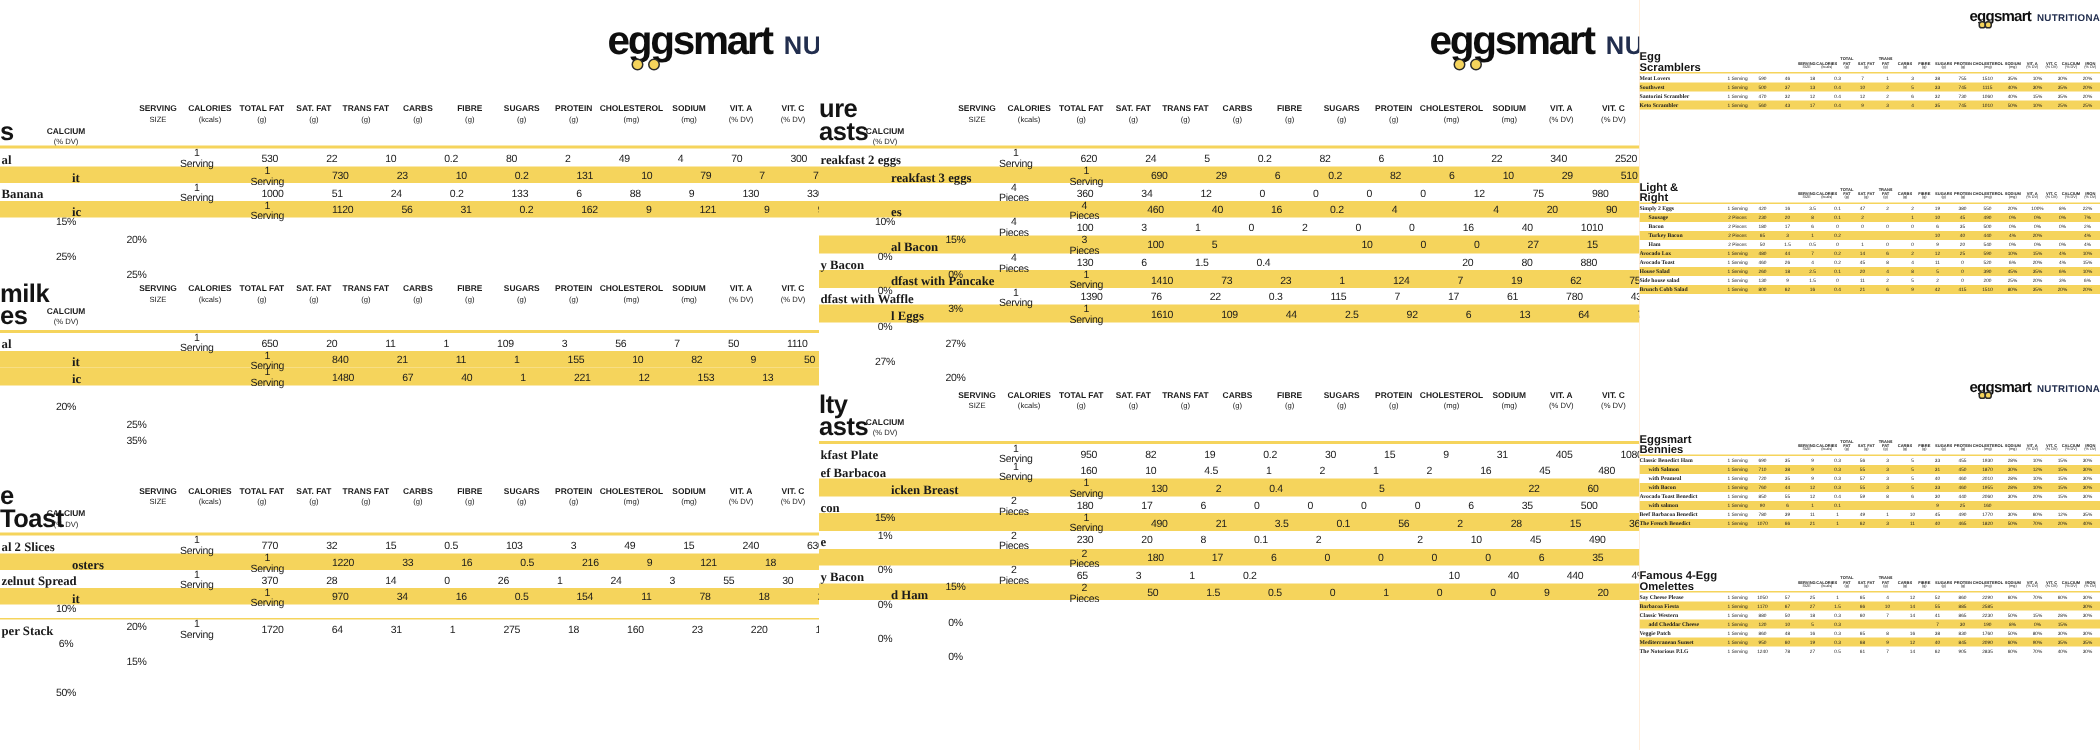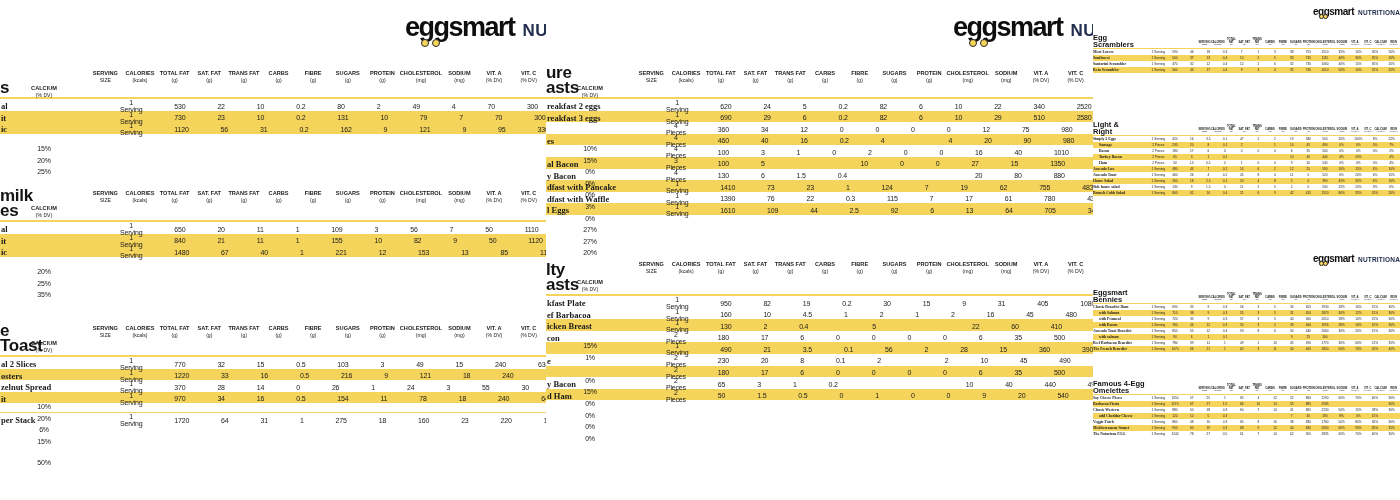--- a/index.html
+++ b/index.html
@@ -34,21 +34,21 @@
 
   
   .bt{position:absolute;left:0;width:100%;}
   .bt-head{position:relative;display:grid;grid-template-columns:88px repeat(13,1fr);
            align-items:end;height:27px;border-bottom:2px solid var(--yellow);}
   .bt-title{position:absolute;left:0;bottom:1px;font-weight:700;font-size:17px;
             line-height:0.92;letter-spacing:-0.3px;color:#141414;}
   .bt-h{text-align:center;font-size:5.6px;font-weight:700;line-height:1.2;padding-bottom:2px;}
   .bt-h .hsub{font-weight:400;font-size:5.1px;}
   .bt-row{display:grid;grid-template-columns:88px repeat(13,1fr);height:11.6px;align-items:center;gap:32px;}
-  .bt-row.hl{background:var(--yellow);}
+  .bt-row.hl{background:var(--yellow);padding-left:47px;}
   .bt-label{font-family:"Liberation Serif",serif;font-weight:700;font-size:8.5px;
             white-space:nowrap;overflow:visible;padding-left:1px;}
   .bt-v{text-align:center;font-size:7px;letter-spacing:-0.2px;}
   .bt-gap{height:9px;border-bottom:1.5px solid var(--yellow);}
   .pos-l1{top:70px;} .pos-l2{top:190px;} .pos-l3{top:325px;}
   .pos-m1{top:70px;} .pos-m2{top:258px;}
   .pos-m2 .bt-head{height:36px;}
   .pos-l2 .bt-head{height:30px;} .pos-l3 .bt-head{height:30px;}
 
   
@@ -165,20 +165,37 @@
           <div class="bt-v">131</div>
           <div class="bt-v">10</div>
           <div class="bt-v">79</div>
           <div class="bt-v">7</div>
           <div class="bt-v">70</div>
           <div class="bt-v">300</div>
           <div class="bt-v">10%</div>
           <div class="bt-v">210%</div>
           <div class="bt-v">20%</div>
         </div>
+        <div class="bt-row">
+          <div class="bt-label">Banana</div>
+          <div class="bt-v">1 Serving</div>
+          <div class="bt-v">1000</div>
+          <div class="bt-v">51</div>
+          <div class="bt-v">24</div>
+          <div class="bt-v">0.2</div>
+          <div class="bt-v">133</div>
+          <div class="bt-v">6</div>
+          <div class="bt-v">88</div>
+          <div class="bt-v">9</div>
+          <div class="bt-v">130</div>
+          <div class="bt-v">330</div>
+          <div class="bt-v">30%</div>
+          <div class="bt-v">30%</div>
+          <div class="bt-v">25%</div>
+        </div>
         <div class="bt-row hl">
           <div class="bt-label">ic</div>
           <div class="bt-v">1 Serving</div>
           <div class="bt-v">1120</div>
           <div class="bt-v">56</div>
           <div class="bt-v">31</div>
           <div class="bt-v">0.2</div>
           <div class="bt-v">162</div>
           <div class="bt-v">9</div>
           <div class="bt-v">121</div>

